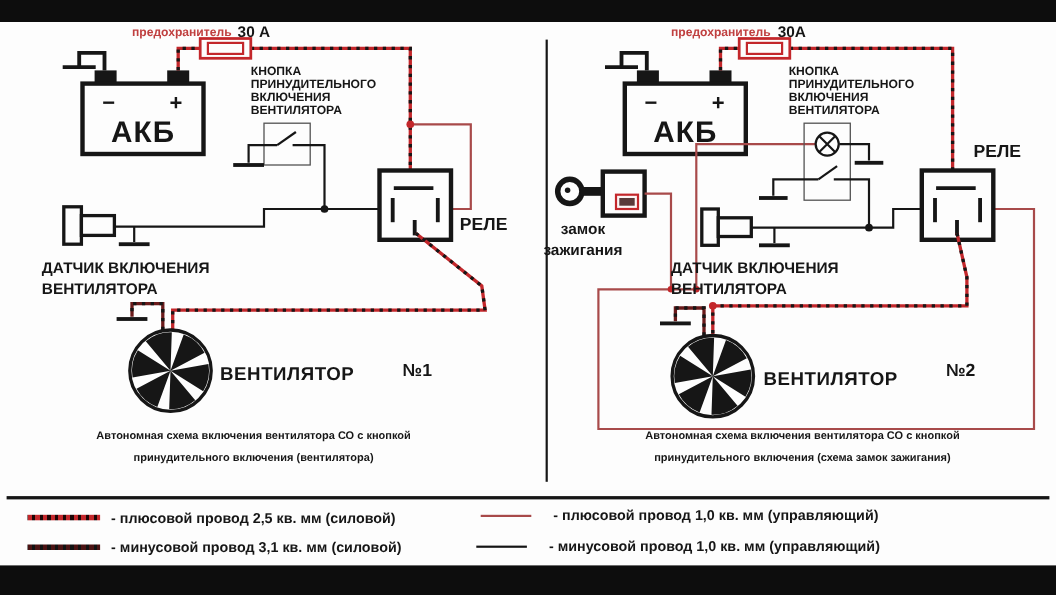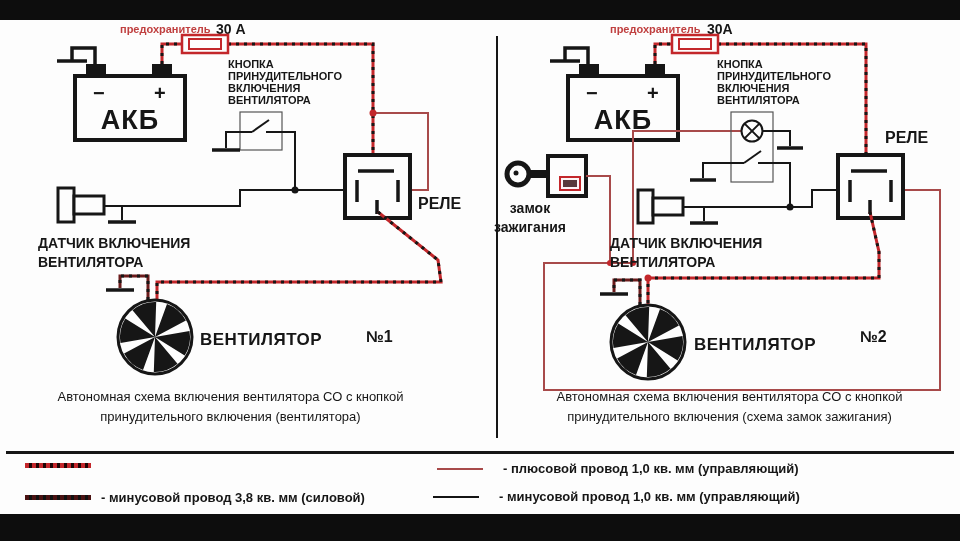--- a/index.html
+++ b/index.html
@@ -21,21 +21,21 @@
   .red{fill:#c04040;}
   
   .sym{stroke:#161616;fill:none;}
   .wk{stroke:#161616;stroke-width:2;fill:none;}
   .gbar{stroke:#161616;stroke-width:3.5;fill:none;}
   .wpr{stroke:#c3272b;stroke-width:3;fill:none;}           
   .wpm{stroke:#6b1b1b;stroke-width:3;fill:none;}           
   .dashover{stroke:#161616;stroke-width:3;fill:none;stroke-dasharray:3 5;}
   .wcr{stroke:#a84a4a;stroke-width:2;fill:none;}           
   .fuse{stroke:#c3272b;fill:#fdfdfd;}
-  .caption{position:absolute;text-align:center;font-weight:normal;font-size:13px;color:#161616;line-height:20px;}
+  .caption{position:absolute;text-align:center;font-weight:bold;font-size:10px;color:#161616;line-height:20px;}
   .legend-item{position:absolute;display:flex;align-items:center;gap:10px;font-weight:bold;
                font-size:13px;color:#161616;}
   .sw{display:inline-block;}
   .sw-power-plus{width:66px;height:5px;background:repeating-linear-gradient(90deg,#c3272b 0 4px,#1c0505 4px 7px);}
   .sw-power-minus{width:66px;height:5px;background:repeating-linear-gradient(90deg,#4a1212 0 4px,#111 4px 7px);}
   .sw-control-plus{width:46px;height:2px;background:#a84a4a;margin-right:10px;}
   .sw-control-minus{width:46px;height:2px;background:#141414;margin-right:10px;}
 </style>
 </head>
 <body>
@@ -252,24 +252,25 @@
     <div>Автономная схема включения вентилятора СО с кнопкой</div>
     <div>принудительного включения (вентилятора)</div>
   </div>
   <div class="caption" style="left:512px;top:387px;width:435px;">
     <div>Автономная схема включения вентилятора СО с кнопкой</div>
     <div>принудительного включения (схема замок зажигания)</div>
   </div>
 
   <div class="legend-item" style="left:25px;top:463px;">
     <span class="sw sw-power-plus"></span>
+    <span>- плюсовой провод 2,5 кв. мм (силовой)</span>
   </div>
   <div class="legend-item" style="left:25px;top:490px;">
     <span class="sw sw-power-minus"></span>
-    <span>- минусовой провод 3,8 кв. мм (силовой)</span>
+    <span>- минусовой провод 3,1 кв. мм (силовой)</span>
   </div>
   <div class="legend-item" style="left:437px;top:461px;">
     <span class="sw sw-control-plus"></span>
     <span>- плюсовой провод 1,0 кв. мм (управляющий)</span>
   </div>
   <div class="legend-item" style="left:433px;top:489px;text-align:center;">
     <span class="sw sw-control-minus"></span>
     <span>- минусовой провод 1,0 кв. мм (управляющий)</span>
   </div>
 </div>

